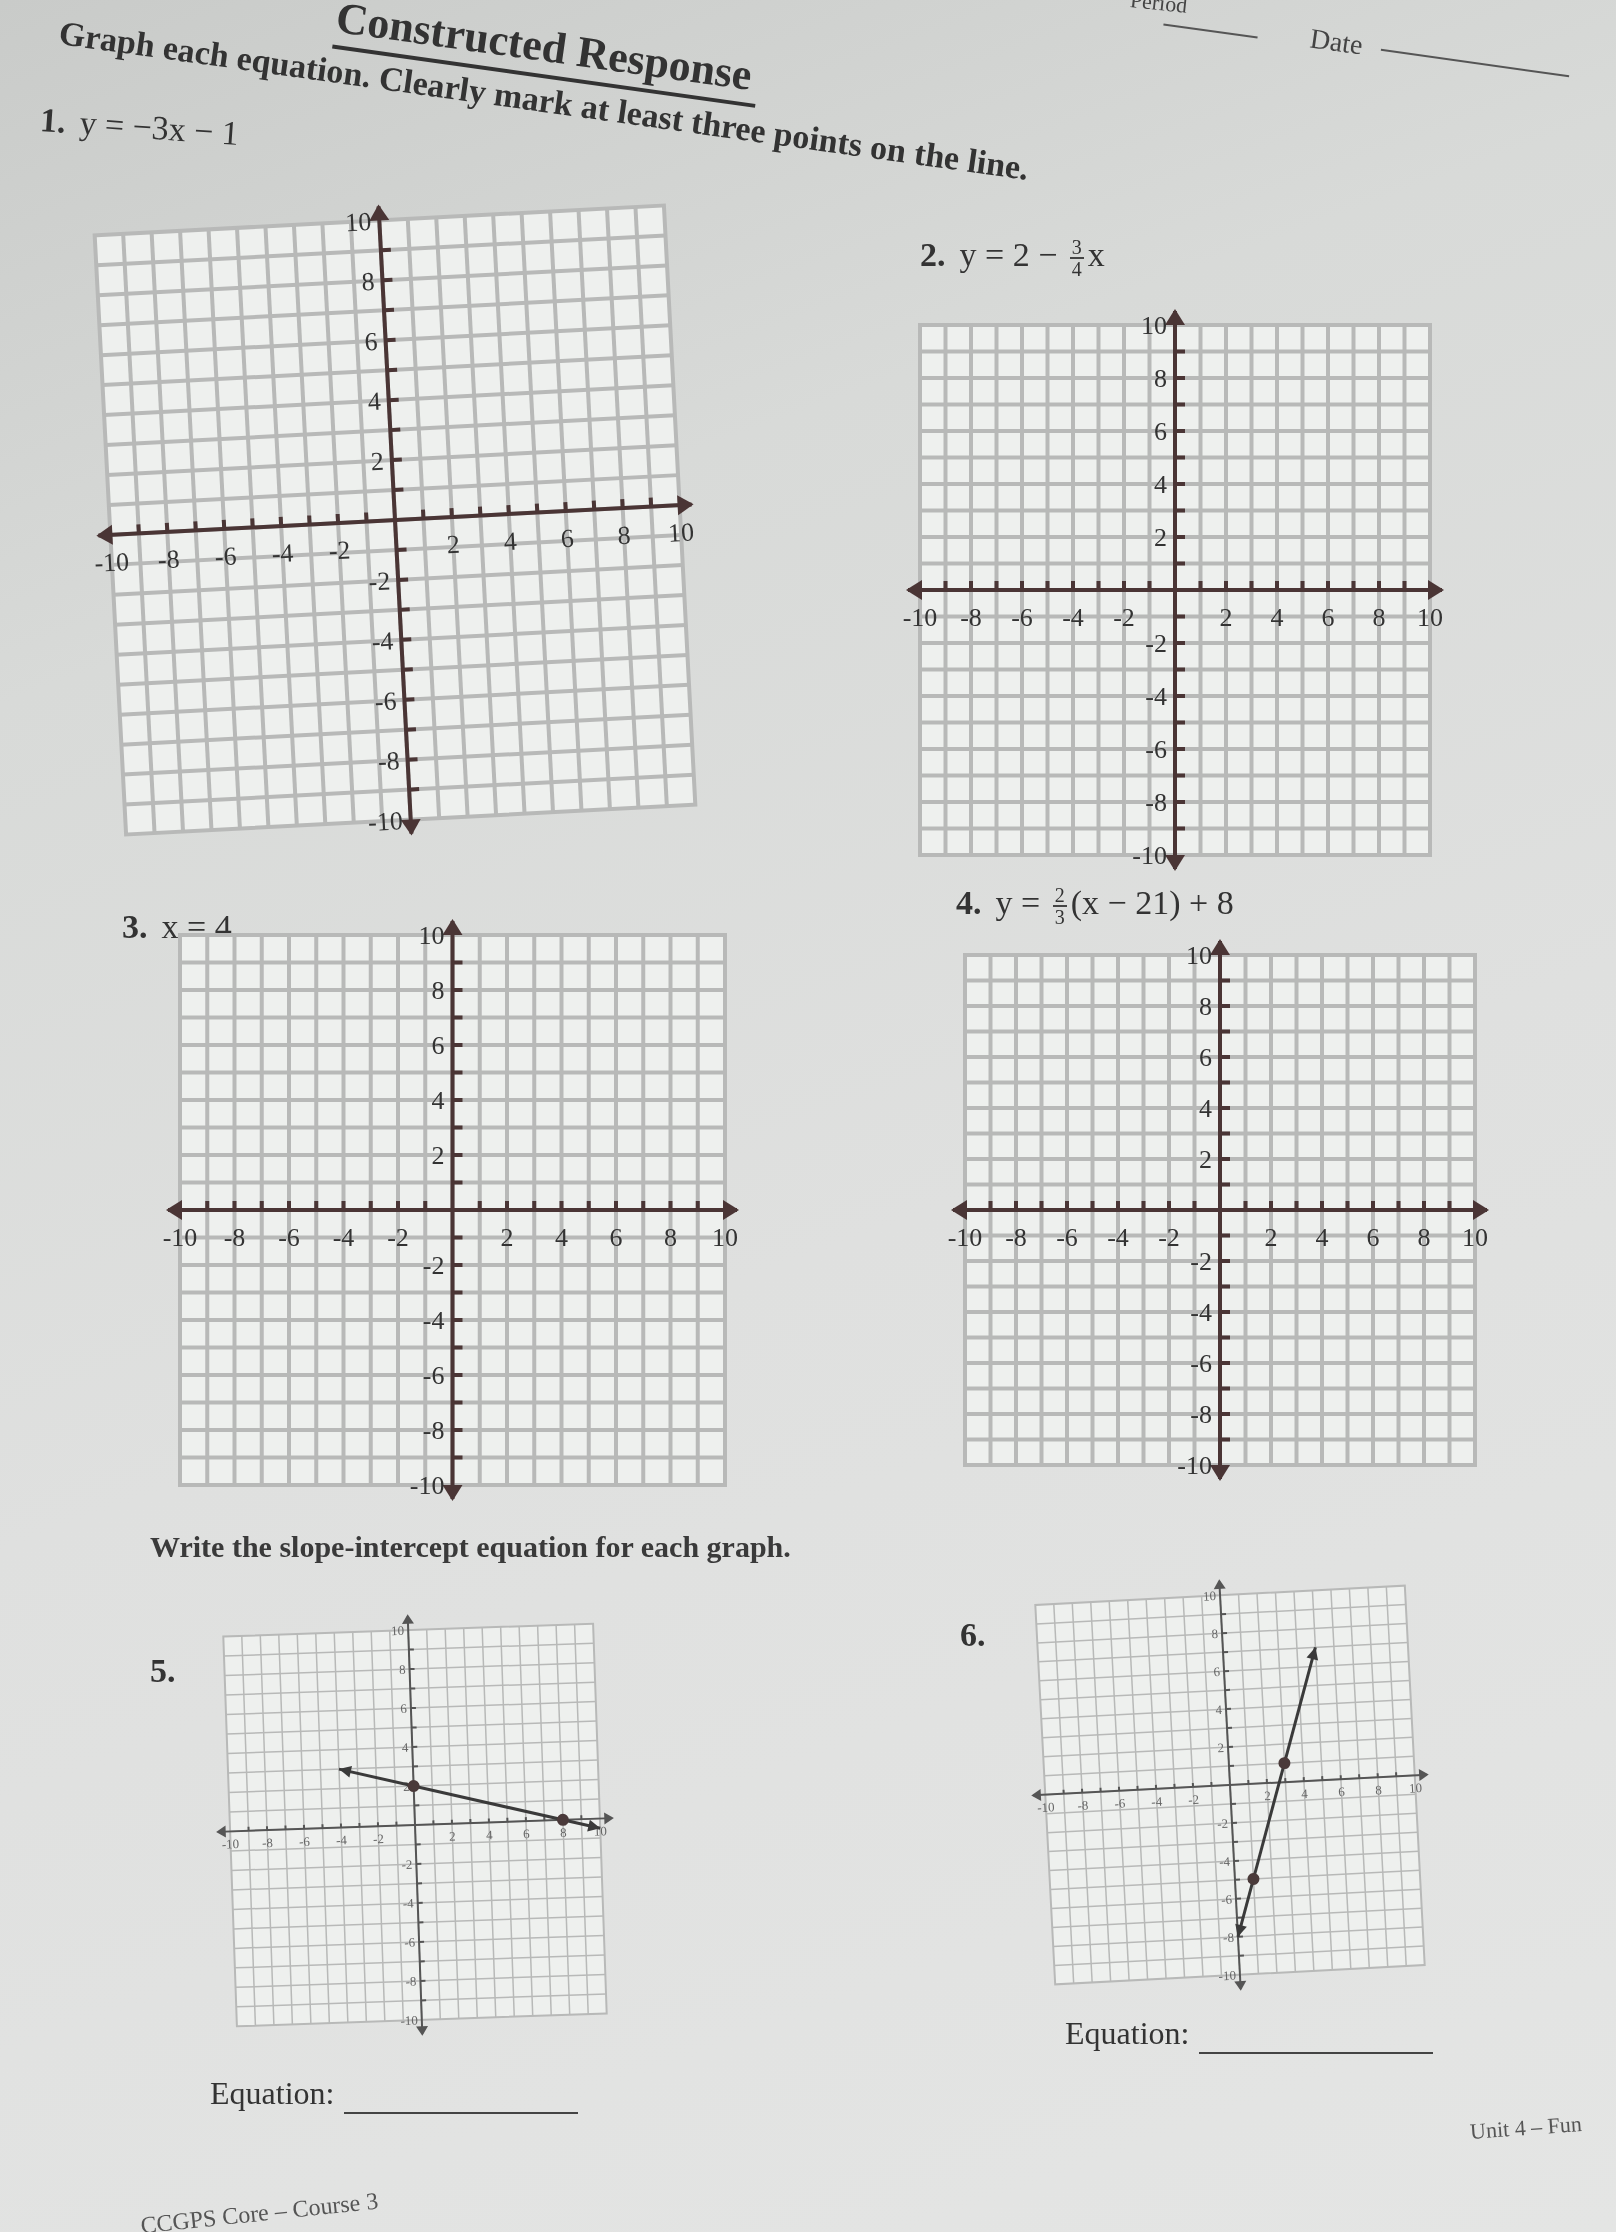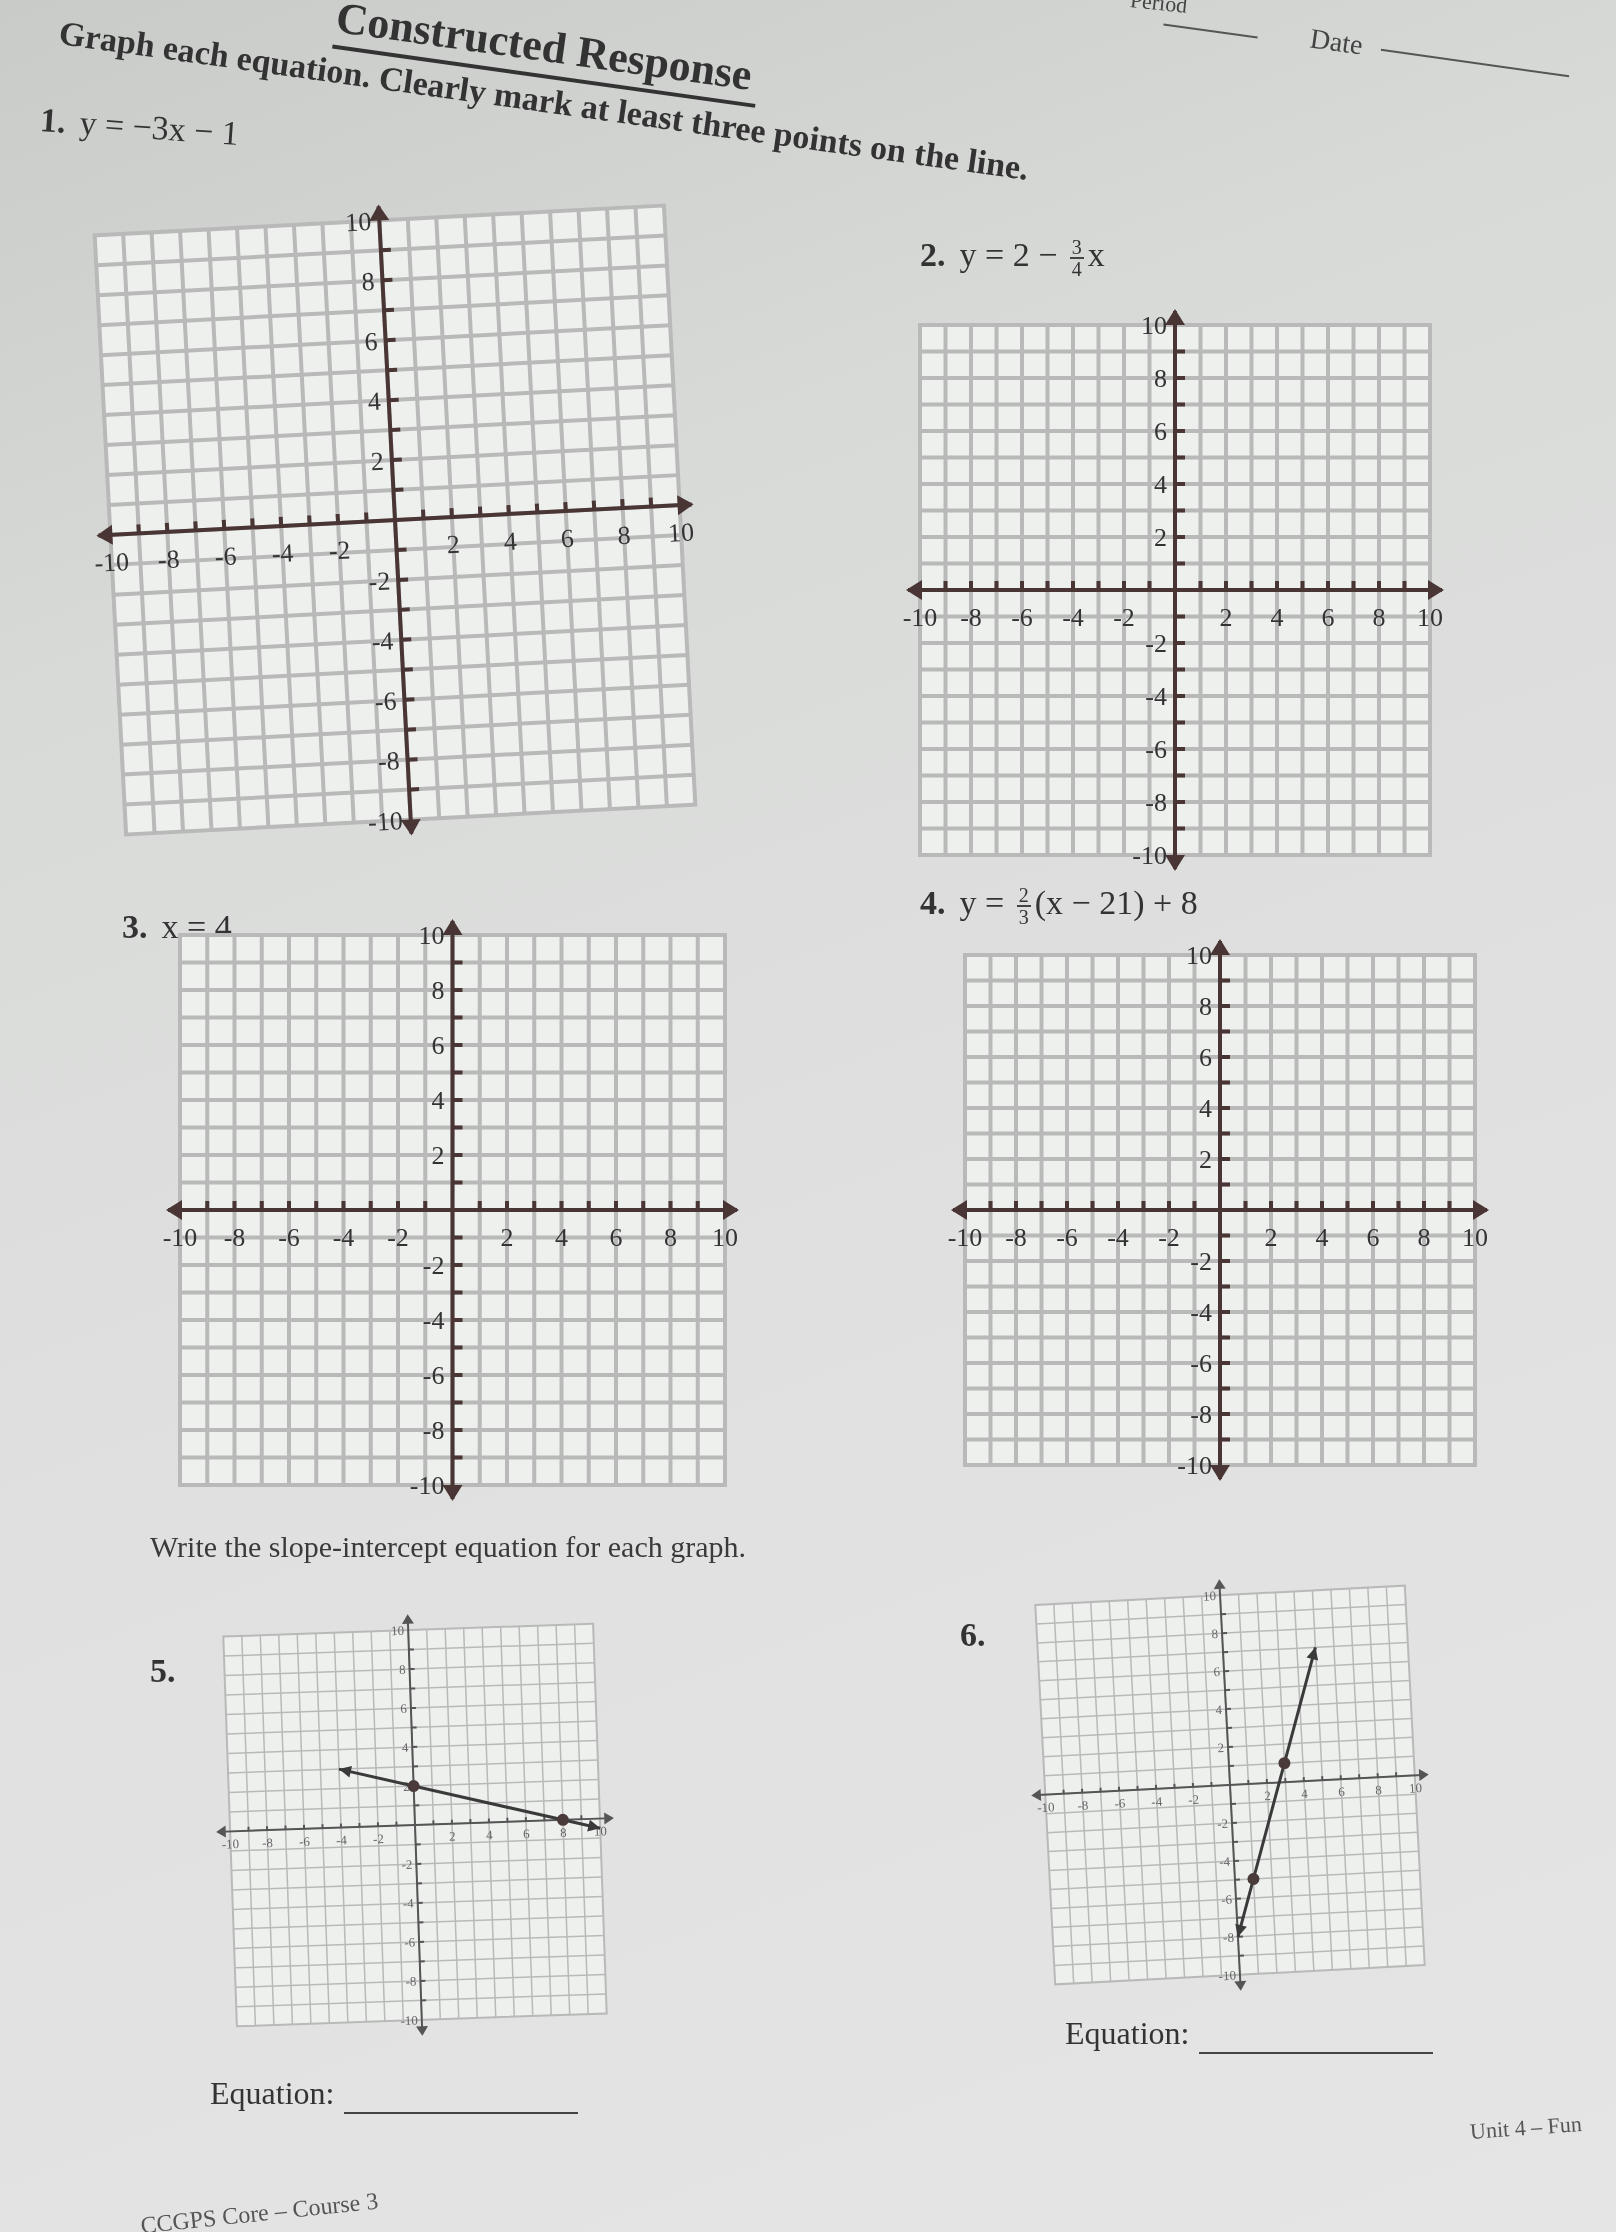--- a/index.html
+++ b/index.html
@@ -30,21 +30,21 @@
   }
 
   .problem-label { font-size: 34px; color:#333; white-space: nowrap; }
   .problem-label .num { font-weight: 700; margin-right: 14px; }
   .frac { display: inline-flex; flex-direction: column; align-items: center; font-size: 20px; line-height: 20px; vertical-align: middle; margin: 0 4px; }
   .frac .bar { width: 14px; border-top: 2px solid #444; }
 
   .graph { position: absolute; }
   .graph svg { overflow: visible; }
 
-  .section-heading { left: 150px; top: 1530px; font-size: 30px; font-weight: 400; color:#3a3a3a; white-space: nowrap; }
+  .section-heading { left: 150px; top: 1530px; font-size: 30px; font-weight: 700; color:#3a3a3a; white-space: nowrap; }
   .equation-label { font-size: 32px; color:#333; white-space: nowrap; }
   .equation-input { font-family: inherit; font-size: 28px; width: 230px; border: none; background: transparent; border-bottom: 2px solid #444; margin-left: 10px; outline: none; color:#222; }
   .footer-unit { left: 1470px; top: 2115px; font-size: 22px; color:#555; transform: rotate(-4deg); white-space: nowrap; }
   .footer-course { left: 140px; top: 2200px; font-size: 24px; color:#555; transform: rotate(-6deg); white-space: nowrap; }
 </style>
 </head>
 <body>
 
 <div class="page">
 
@@ -386,21 +386,21 @@
           <text x="279.5" y="244.1" font-size="26" text-anchor="end" fill="#333" font-family="Liberation Serif, serif">2</text>
           <text x="279.5" y="354.1" font-size="26" text-anchor="end" fill="#333" font-family="Liberation Serif, serif">-2</text>
           <text x="279.5" y="409.1" font-size="26" text-anchor="end" fill="#333" font-family="Liberation Serif, serif">-4</text>
           <text x="279.5" y="464.1" font-size="26" text-anchor="end" fill="#333" font-family="Liberation Serif, serif">-6</text>
           <text x="279.5" y="519.1" font-size="26" text-anchor="end" fill="#333" font-family="Liberation Serif, serif">-8</text>
           <text x="279.5" y="574.1" font-size="26" text-anchor="end" fill="#333" font-family="Liberation Serif, serif">-10</text>
         </g>
       </svg>
   </div>
 
-  <div class="abs problem-label" style="left:920px; top:884px;">
+  <div class="abs problem-label" style="left:956px; top:884px;">
     <span class="num">4.</span><span>y = </span><span class="frac">
         <span>2</span>
         <span class="bar"></span>
         <span>3</span>
       </span><span>(x − 21) + 8</span>
   </div>
   <div class="graph" style="left:950px; top:940px;">
     <svg class="grid-svg" width="540" height="540">
         <g transform="rotate(0 270 270)">
           <rect x="15" y="15" width="510" height="510" fill="#eef0ee" stroke="#b8b9b8" stroke-width="4"></rect>

